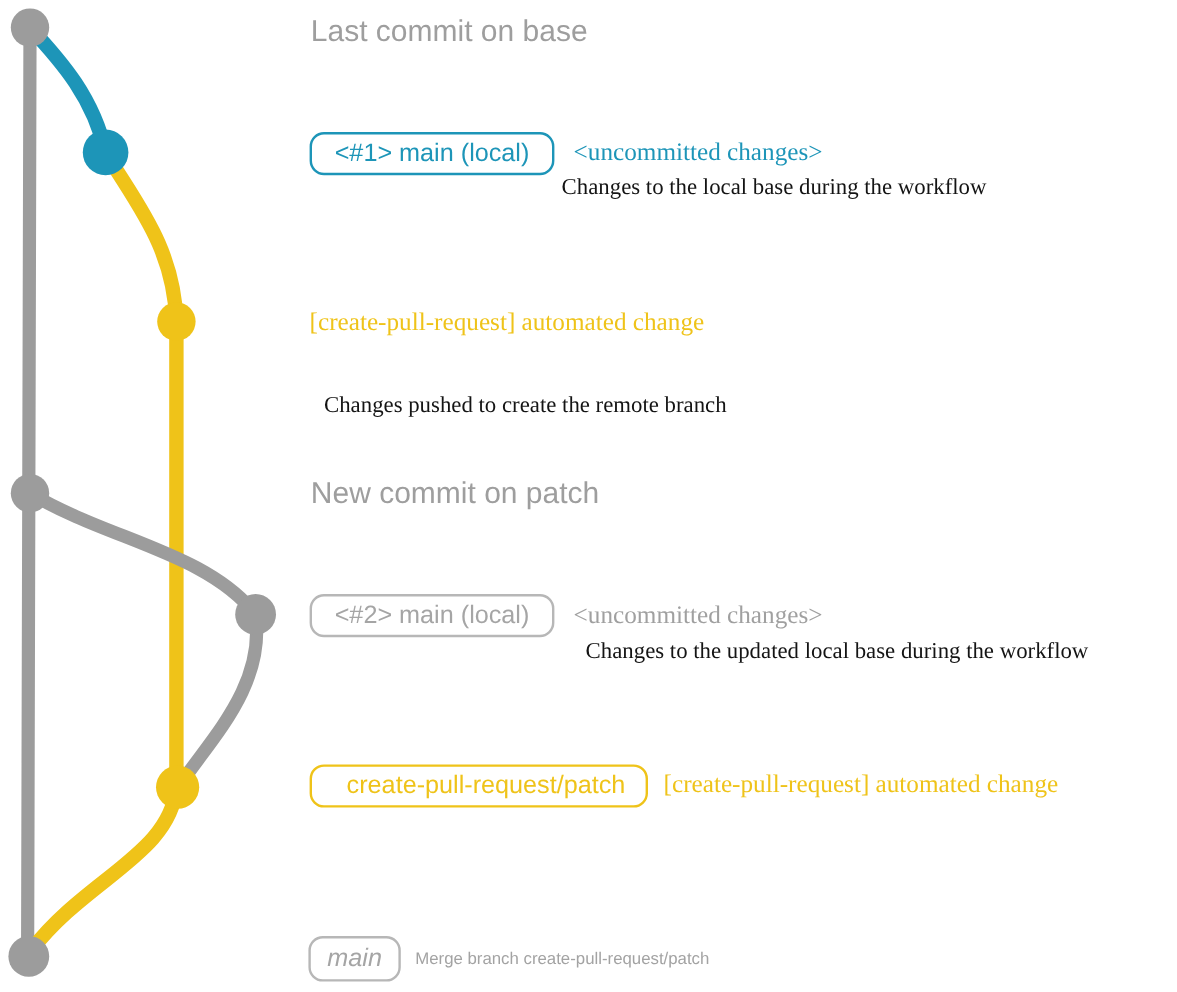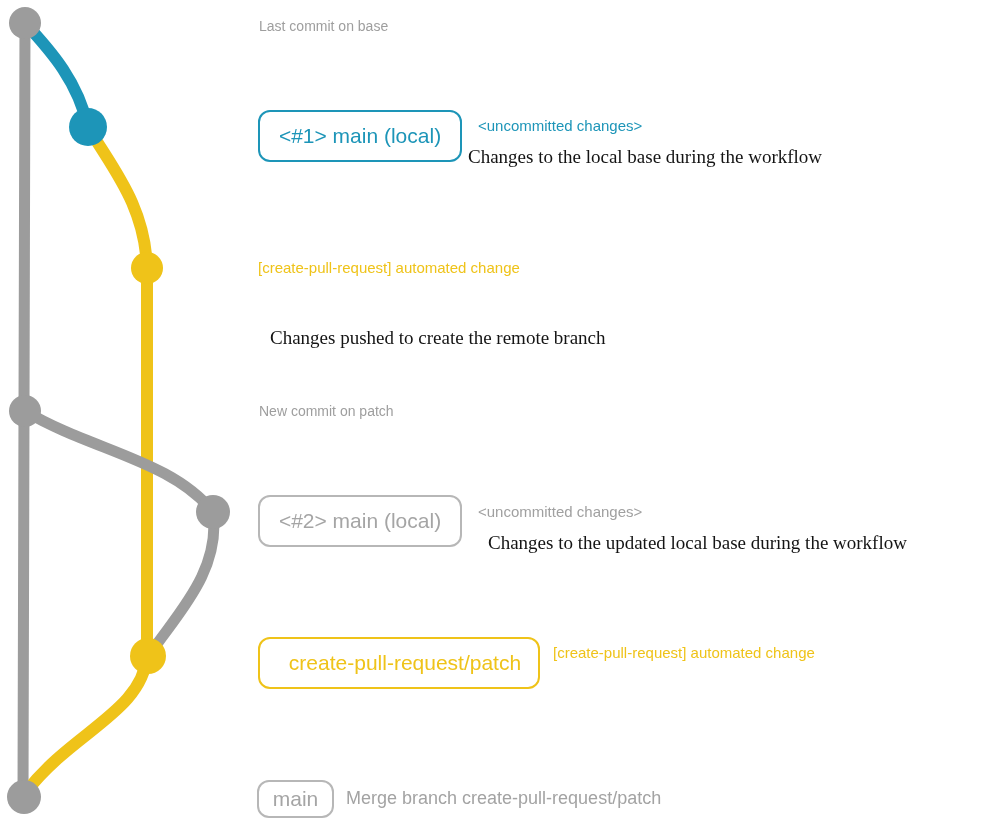--- a/index.html
+++ b/index.html
@@ -21,36 +21,36 @@
   .graph-svg{position:absolute;left:0;top:0;}
   .edge{fill:none;stroke-linecap:round;}
   .edge-gray{stroke:var(--base-gray);}
   .edge-blue{stroke:var(--accent-blue);}
   .edge-yellow{stroke:var(--accent-yellow);}
   .node-gray{fill:var(--base-gray);}
   .node-blue{fill:var(--accent-blue);}
   .node-yellow{fill:var(--accent-yellow);}
 
   .lbl{position:absolute;white-space:nowrap;}
-  .sans-21{font-size:15px;line-height:26px;}
-  .gray-heading{color:#9E9E9E;font-size:14px;line-height:26px;}
+  .sans-21{font-size:21px;line-height:26px;font-family:Liberation Serif, serif;}
+  .gray-heading{color:#9E9E9E;font-size:25px;line-height:26px;}
   .blue-text{color:var(--accent-blue);}
   .yellow-text{color:var(--accent-yellow);text-align:right;}
   .gray-text{color:var(--gray-text);}
   .serif-desc{
     font-family:"Liberation Serif", serif;
     font-size:19px;line-height:24px;color:var(--desc-black);
   }
-  .merge-text{color:#A3A3A3;font-size:18px;line-height:30px;}
+  .merge-text{color:#A3A3A3;font-size:14px;line-height:30px;}
 
   .pill{
     position:absolute;
     display:flex;align-items:center;justify-content:center;
     box-sizing:border-box;
-    height:52px;border-radius:12px;border:2px solid;
+    height:36px;border-radius:12px;border:2px solid;
     font-size:21px;background:#ffffff;
   }
   .pill-blue{border-color:var(--accent-blue);color:var(--accent-blue);}
   .pill-gray{border-color:var(--box-gray-border);color:#A5A5A5;text-align:center;}
   .pill-yellow{border-color:var(--accent-yellow);color:var(--accent-yellow);padding-left:12px;}
 </style>
 </head>
 <body>
 
 <div class="stage">
@@ -92,18 +92,18 @@
     <span>&lt;#2&gt; main (local)</span>
   </div>
   <div class="lbl sans-21 gray-text" style="left:478px;top:499px;">&lt;uncommitted changes&gt;</div>
   <div class="lbl serif-desc" style="left:488px;top:531px;text-align:center;">Changes to the updated local base during the workflow</div>
 
   <div class="pill pill-yellow" style="left:258px;top:637px;width:282px;">
     <span>create-pull-request/patch</span>
   </div>
   <div class="lbl sans-21 yellow-text" style="left:553px;top:640px;">[create-pull-request] automated change</div>
 
-  <div class="pill pill-gray" style="left:257px;top:780px;width:77px;height:38px;">
+  <div class="pill pill-gray" style="left:257px;top:780px;width:77px;height:38px;font-style:italic;">
     <span>main</span>
   </div>
   <div class="lbl merge-text" style="left:346px;top:783px;">Merge branch create-pull-request/patch</div>
 
 </div>
 
 </body></html>

